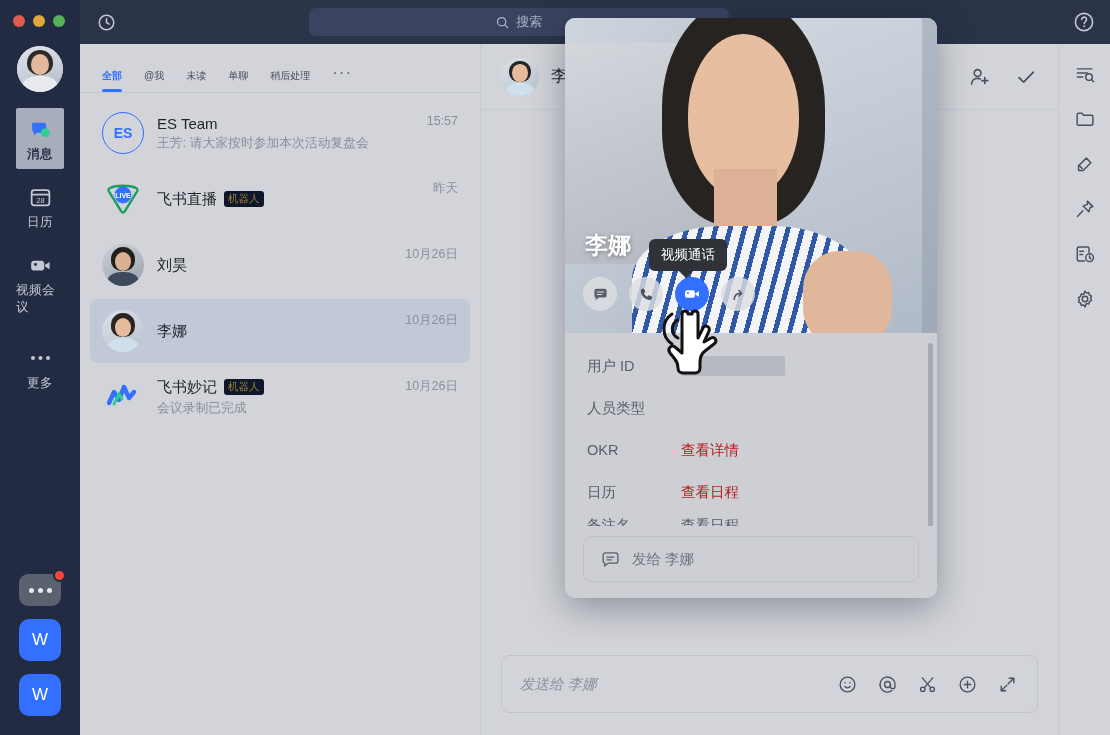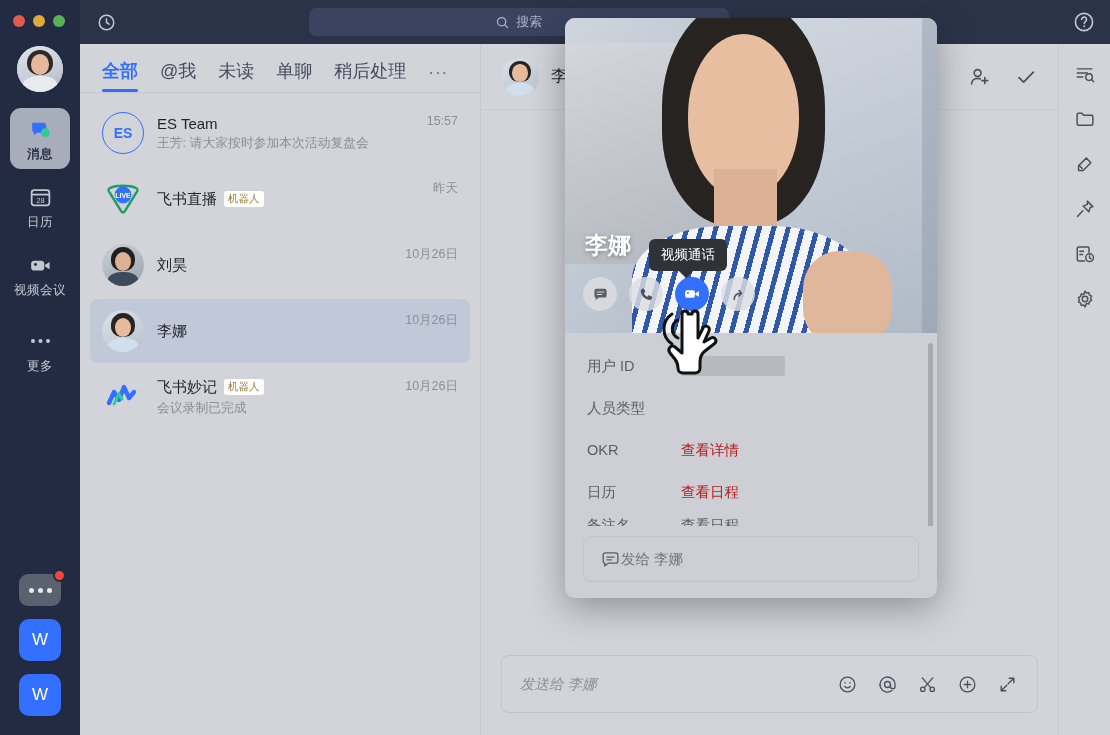--- a/index.html
+++ b/index.html
@@ -31,21 +31,21 @@
     overflow: hidden; position: relative; background: #c9ccd6;
   }
   .ph-face { position: absolute; inset: 0; }
   .ph-face .bg { position: absolute; inset: 0; background: linear-gradient(160deg,#dfe3ea 0%, #c6cdd8 60%, #aab3c2 100%); }
   .ph-face .hair { position: absolute; left: 22%; top: 8%; width: 56%; height: 56%; border-radius: 50% 50% 45% 45%; background: #2f2a28; }
   .ph-face .skin { position: absolute; left: 30%; top: 18%; width: 40%; height: 46%; border-radius: 50%; background: #e2b99c; }
   .ph-face .body { position: absolute; left: 14%; bottom: -6%; width: 72%; height: 40%; border-radius: 45% 45% 0 0; background: #e8eaee; }
 
   .rail-items { margin-top: 16px; width: 100%; display: flex; flex-direction: column; align-items: center; }
   .rail-item {
-    width: 60px; padding: 8px 0 6px; border-radius: 11px;
+    width: 48px; padding: 8px 0 6px; border-radius: 2px;
     display: flex; flex-direction: column; align-items: center; gap: 4px;
     cursor: pointer; margin-bottom: 7px;
   }
   .rail-item.active { background: #a8adbb; }
   .rail-ic { width: 26px; height: 26px; display: flex; align-items: center; justify-content: center; }
   .rail-label { font-size: 12.5px; color: #c2c7d2; letter-spacing: .5px; }
   .rail-item.active .rail-label { color: #2b3349; font-weight: 600; }
 
   .rail-bottom { margin-top: auto; padding-bottom: 19px; display: flex; flex-direction: column; align-items: center; gap: 13px; }
   .more-btn { width: 42px; height: 32px; border-radius: 9px; background: #5a616f; display: flex; align-items: center; justify-content: center; gap: 4px; position: relative; cursor: pointer; }
@@ -67,36 +67,36 @@
     gap: 6px; cursor: pointer;
   }
   .searchbox .sp { font-size: 13px; color: #aeb5c6; }
   .tb-right { margin-left: auto; display: flex; align-items: center; gap: 10px; }
 
   .body-area { flex: 1; display: flex; min-height: 0; position: relative; }
 
   
   .chatlist { width: 400px; flex: 0 0 400px; background: #d2d4d9; display: flex; flex-direction: column; }
   .tabs { display: flex; align-items: flex-end; gap: 22px; padding: 14px 22px 0 22px; height: 48px; }
-  .tab { font-size: 18px; color: #464d5e; padding-bottom: 9px; cursor: pointer; position: relative; white-space: nowrap; }
+  .tab { font-size: 10px; color: #464d5e; padding-bottom: 9px; cursor: pointer; position: relative; white-space: nowrap; }
   .tab.active { color: #3370ff; font-weight: 600; }
   .tab.active::after { content: ""; position: absolute; left: 0; right: 0; bottom: 0; height: 3px; border-radius: 2px; background: #3370ff; }
   .tab.dots { font-size: 17px; color: #5c6374; letter-spacing: 1px; }
   .tabs-divider { height: 1px; background: #c3c6cd; margin: 0; }
 
   .rows { padding: 8px 10px 0 10px; display: flex; flex-direction: column; gap: 2px; overflow: hidden; }
   .row { display: flex; align-items: center; gap: 13px; padding: 11px 12px; border-radius: 8px; cursor: pointer; }
   .row.selected { background: #c1c8d8; }
   .row-av { width: 42px; height: 42px; border-radius: 50%; flex: 0 0 42px; overflow: hidden; position: relative; display: flex; align-items: center; justify-content: center; }
   .av-es { border: 1.6px solid #3370ff; color: #3370ff; font-size: 14px; font-weight: 600; background: transparent; }
   .av-live { background: transparent; }
   .row-main { flex: 1; min-width: 0; display: flex; flex-direction: column; gap: 3px; justify-content: flex-end; }
   .row-title { display: flex; align-items: center; gap: 7px; }
   .row-name { font-size: 15px; color: #1f2329; white-space: nowrap; overflow: hidden; text-overflow: ellipsis; }
-  .bot-tag { font-size: 10.5px; color: #9a7f3b; background: #ffffff; border-radius: 3px; padding: 1px 4px; white-space: nowrap; }
+  .bot-tag { font-size: 10.5px; color: #9a7f3b; background: #0f172a; border-radius: 3px; padding: 1px 4px; white-space: nowrap; }
   .row-sub { font-size: 12.8px; color: #8a8f99; white-space: nowrap; overflow: hidden; text-overflow: ellipsis; }
   .row-time { font-size: 12.5px; color: #8a8f99; white-space: nowrap; align-self: flex-start; margin-top: 2px; }
 
   
   .convo { flex: 1; background: #d2d4d9; display: flex; flex-direction: column; min-width: 0; border-left: 1px solid #c6c9d0; }
   .convo-head { height: 66px; flex: 0 0 66px; display: flex; align-items: center; padding: 0 20px; gap: 12px; border-bottom: 1px solid #c8cbd2; }
   .ch-av { width: 38px; height: 38px; border-radius: 50%; overflow: hidden; position: relative; background: #c9ccd6; }
   .ch-name { font-size: 16px; color: #1f2329; font-weight: 500; }
   .ch-actions { margin-left: auto; display: flex; align-items: center; gap: 22px; }
   .convo-body { flex: 1; }
@@ -142,21 +142,21 @@
 
   .pc-fields { flex: 1; padding: 12px 22px 0 22px; overflow: hidden; position: relative; }
   .pc-row { display: flex; align-items: center; height: 42px; gap: 20px; }
   .pc-key { width: 74px; flex: 0 0 74px; font-size: 14.5px; color: #5a6068; }
   .pc-val { font-size: 14.5px; color: #1f2329; }
   .pc-val.link { color: #b91c1c; cursor: pointer; }
   .pc-mask { width: 104px; height: 20px; background: #b6b9bf; border-radius: 2px; }
   .pc-row.clipped { height: 24px; overflow: hidden; }
   .pc-scroll { position: absolute; right: 4px; top: 10px; width: 5px; height: 190px; border-radius: 3px; background: #a7aab0; }
   .pc-send { padding: 10px 18px 16px 18px; }
-  .pc-send-box { height: 46px; border: 1px solid #bfc2c9; border-radius: 8px; display: flex; align-items: center; padding: 0 16px; }
+  .pc-send-box { height: 46px; border: 1px solid #bfc2c9; border-radius: 8px; display: flex; align-items: center; gap: 11px; padding: 0 16px; }
   .pc-send-ph { font-size: 14.5px; color: #70757e; }
 
   
   .cursor-hand { position: absolute; left: 648px; top: 296px; z-index: 40; pointer-events: none; }
 
   .lbl { user-select: none; }
 </style>
 </head>
 <body>
 

